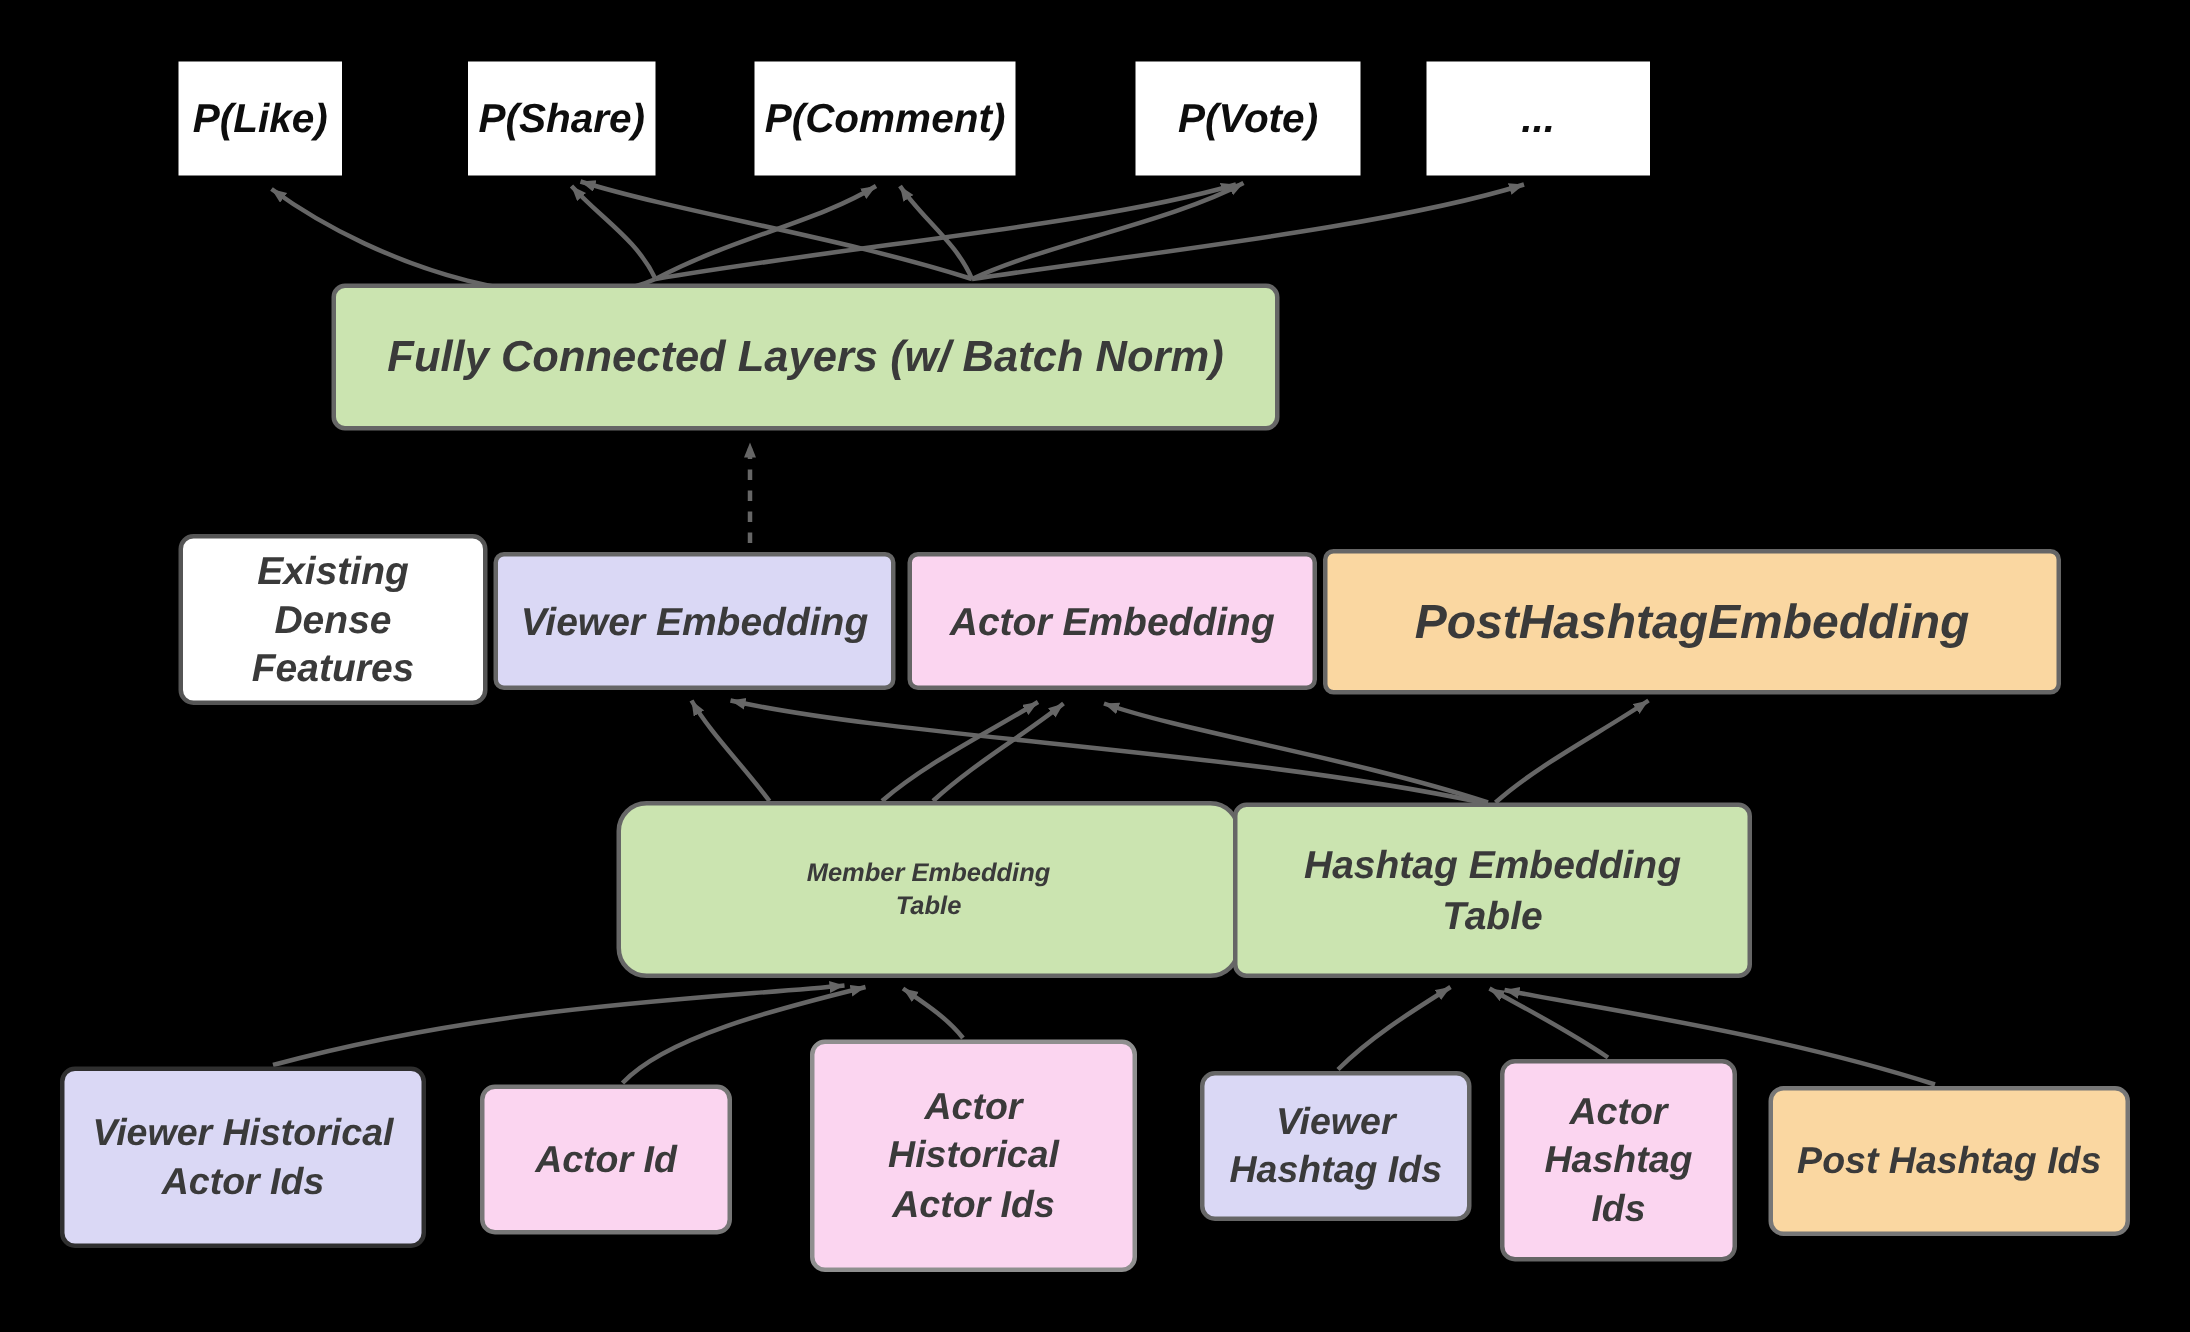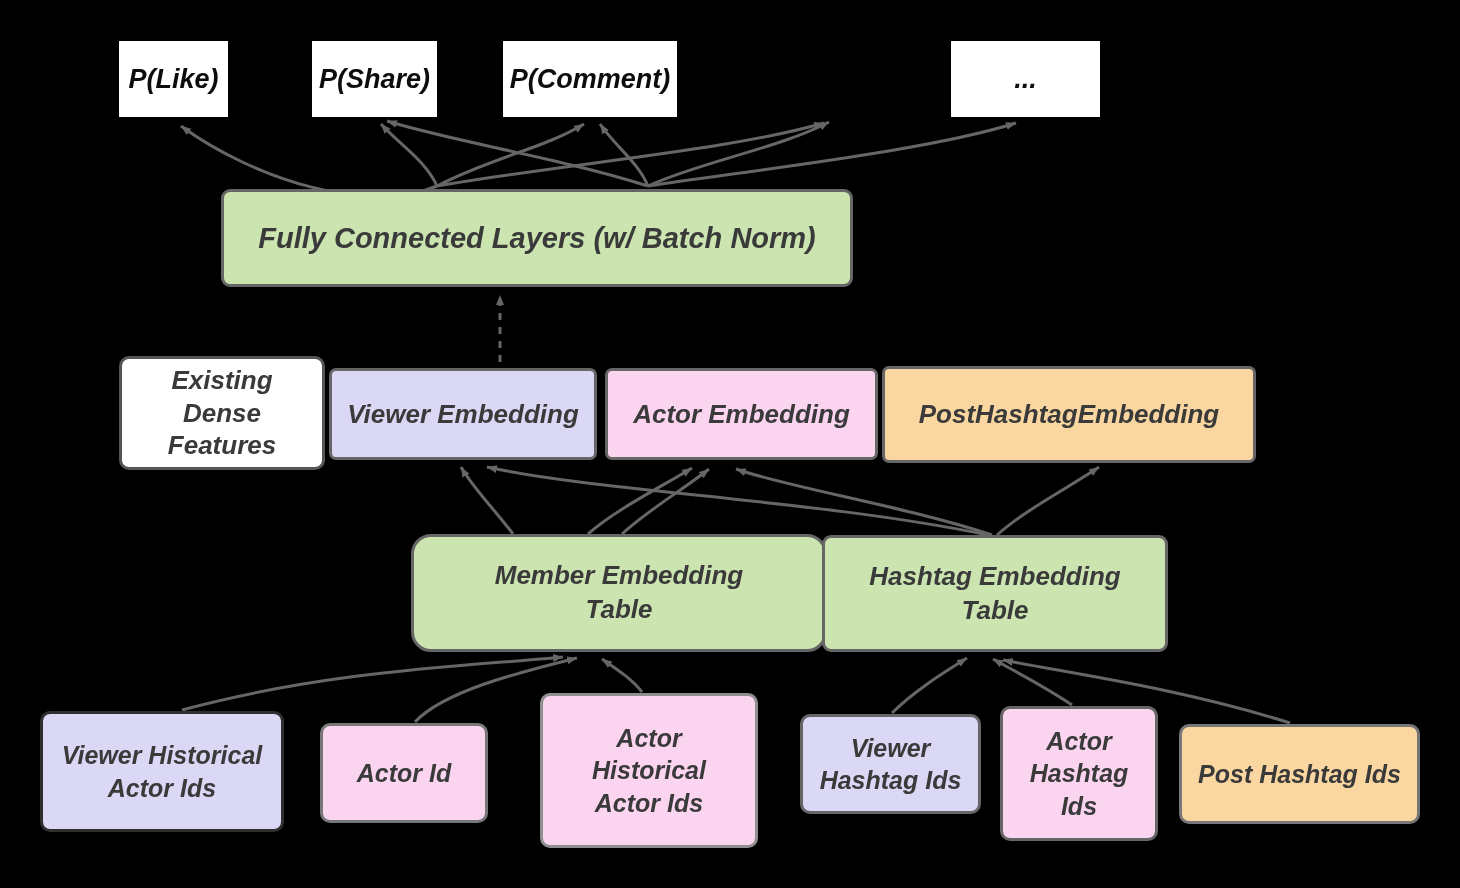--- a/index.html
+++ b/index.html
@@ -25,24 +25,24 @@
   #fc{left:221px;top:189px;width:632px;height:98px;background:var(--green);
       border:3px solid var(--border);border-radius:9px;font-size:29px;}
   #concat{left:310px;top:319px;width:400px;height:32px;background:var(--background,#000);
       font-size:26px;z-index:3;}
   #dense{left:119px;top:356px;width:206px;height:114px;background:var(--white,#fff);
       border:3px solid #555;border-radius:10px;font-size:26px;line-height:1.25;}
   #viewer-emb{left:329px;top:368px;width:268px;height:92px;background:var(--lavender);
       border:3px solid var(--border);border-radius:7px;font-size:26px;}
   #actor-emb{left:605px;top:368px;width:273px;height:92px;background:var(--pink);
       border:3px solid var(--border);border-radius:7px;font-size:26px;}
-  #post-emb{left:882px;top:366px;width:374px;height:97px;background:var(--orange);
-      border:3px solid var(--border);border-radius:7px;font-size:26px;}
+  #post-emb{left:882px;top:366px;width:492px;height:97px;background:var(--orange);
+      border:3px solid var(--border);border-radius:7px;font-size:32px;}
   #member-table{left:411px;top:534px;width:416px;height:118px;background:var(--green);
-      border:3px solid var(--border);border-radius:20px;font-size:26px;line-height:1.3;}
+      border:3px solid var(--border);border-radius:20px;font-size:17px;line-height:1.3;}
   #hashtag-table{left:822px;top:535px;width:346px;height:117px;background:var(--green);
       border:3px solid var(--border);border-radius:9px;font-size:26px;line-height:1.3;}
   #in-viewer-hist{left:40px;top:711px;width:244px;height:121px;background:var(--lavender);
       border:3px solid var(--border_dark);border-radius:10px;font-size:25px;line-height:1.3;}
   #in-actor-id{left:320px;top:723px;width:168px;height:100px;background:var(--pink);
       border:3px solid #777;border-radius:10px;font-size:25px;}
   #in-actor-hist{left:540px;top:693px;width:218px;height:155px;background:var(--pink);
       border:3px solid var(--border_light);border-radius:10px;font-size:25px;line-height:1.3;}
   #in-viewer-ht{left:800px;top:714px;width:181px;height:100px;background:var(--lavender);
       border:3px solid var(--border);border-radius:10px;font-size:25px;line-height:1.3;}
@@ -85,20 +85,21 @@
     <path class="arrow" d="M415,722 C445,690 525,671 577,658" marker-end="url(#ah)"></path>
     <path class="arrow" d="M642,692 C631,678 615,668 602,659" marker-end="url(#ah)"></path>
     <path class="arrow" d="M892,713 C915,690 945,672 967,658" marker-end="url(#ah)"></path>
     <path class="arrow" d="M1072,705 C1044,686 1016,672 993,659" marker-end="url(#ah)"></path>
     <path class="arrow" d="M1290,723 C1180,688 1062,672 1003,660" marker-end="url(#ah)"></path>
   </svg>
 
   <div class="box out" id="out-like">P(Like)</div>
   <div class="box out" id="out-share">P(Share)</div>
   <div class="box out" id="out-comment">P(Comment)</div>
+  <div class="box out" id="out-vote">P(Vote)</div>
   <div class="box out" id="out-dots">...</div>
 
   <div class="box" id="fc">Fully Connected Layers (w/ Batch Norm)</div>
 
 
   <div class="box" id="dense">Existing
 Dense
 Features</div>
   <div class="box" id="viewer-emb">Viewer Embedding</div>
   <div class="box" id="actor-emb">Actor Embedding</div>

